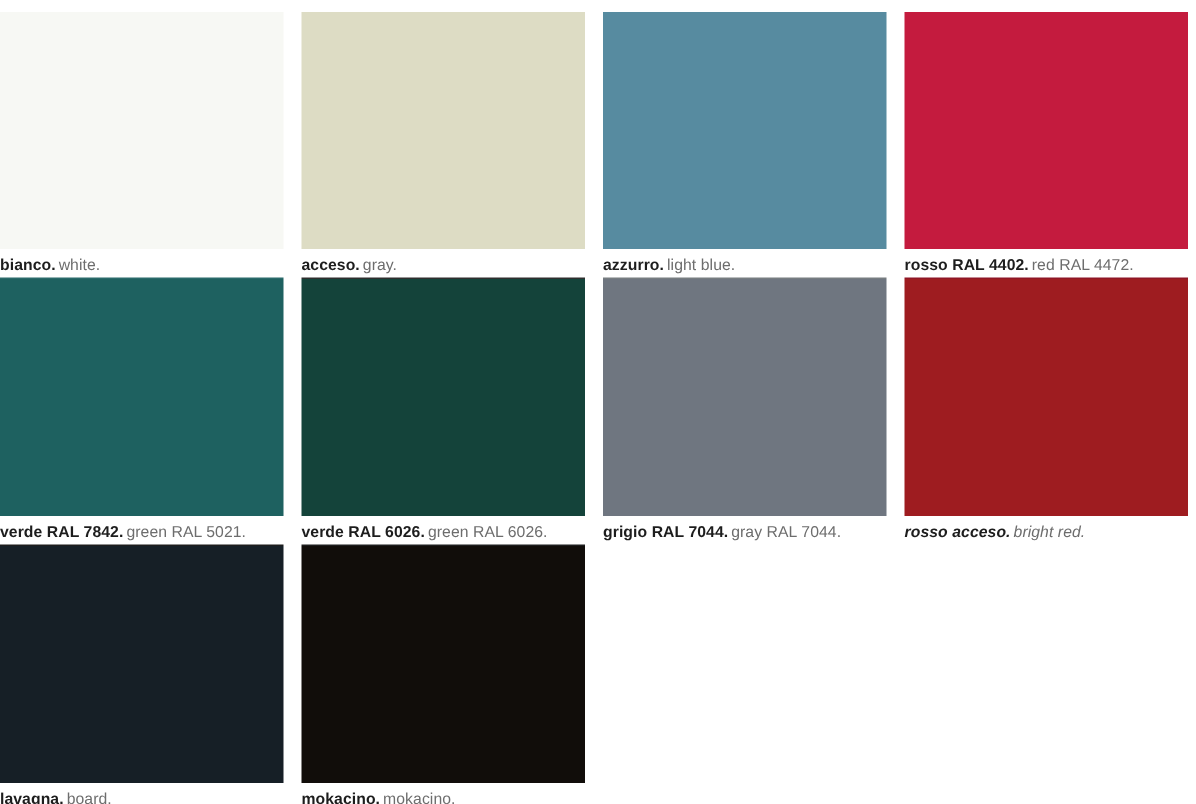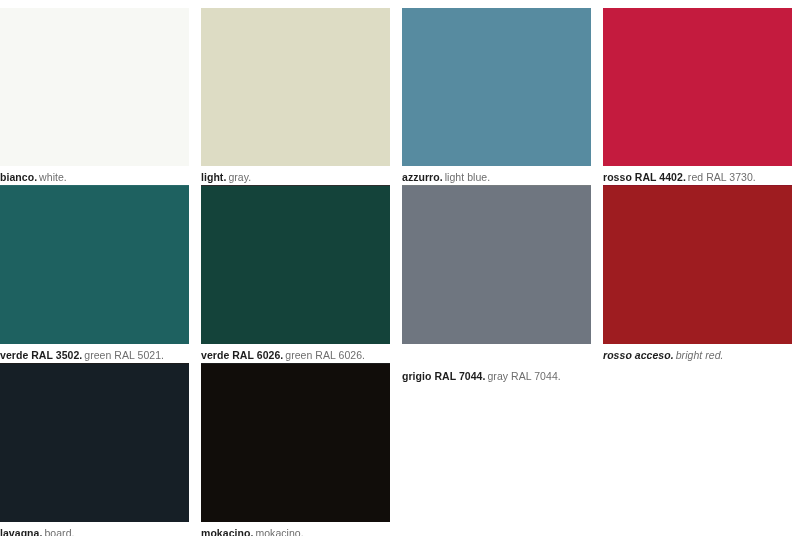--- a/index.html
+++ b/index.html
@@ -69,41 +69,41 @@
 </head>
 <body>
 
 <div id="swatch-grid">
     <div class="swatch-cell">
       <div class="swatch-chip" style="background: rgb(247, 248, 244);"></div>
       <div class="swatch-caption" style="border-bottom-color: rgb(42, 106, 106);"><span class="caption-name">bianco.</span><span class="caption-gloss">white.</span></div>
     </div>
     <div class="swatch-cell">
       <div class="swatch-chip" style="background: rgb(221, 220, 196);"></div>
-      <div class="swatch-caption" style="border-bottom-color: rgb(46, 46, 46);"><span class="caption-name">light.</span><span class="caption-gloss">gray.</span></div>
+      <div class="swatch-caption" style="border-bottom-color: rgb(46, 46, 46);"><span class="caption-name">acceso.</span><span class="caption-gloss">gray.</span></div>
     </div>
     <div class="swatch-cell">
       <div class="swatch-chip" style="background: rgb(87, 139, 160);"></div>
       <div class="swatch-caption" style="border-bottom-color: rgb(119, 125, 128);"><span class="caption-name">azzurro.</span><span class="caption-gloss">light blue.</span></div>
     </div>
     <div class="swatch-cell">
       <div class="swatch-chip" style="background: rgb(196, 27, 62);"></div>
-      <div class="swatch-caption" style="border-bottom-color: rgb(143, 22, 38);"><span class="caption-name">rosso RAL 4402.</span><span class="caption-gloss">red RAL 3730.</span></div>
+      <div class="swatch-caption" style="border-bottom-color: rgb(143, 22, 38);"><span class="caption-name">rosso RAL 4402.</span><span class="caption-gloss">red RAL 4472.</span></div>
     </div>
     <div class="swatch-cell">
       <div class="swatch-chip" style="background: rgb(30, 97, 96);"></div>
-      <div class="swatch-caption" style="border-bottom-color: rgb(29, 29, 29);"><span class="caption-name">verde RAL 3502.</span><span class="caption-gloss">green RAL 5021.</span></div>
+      <div class="swatch-caption" style="border-bottom-color: rgb(29, 29, 29);"><span class="caption-name">verde RAL 7842.</span><span class="caption-gloss">green RAL 5021.</span></div>
     </div>
     <div class="swatch-cell">
       <div class="swatch-chip" style="background: rgb(20, 67, 58);"></div>
       <div class="swatch-caption" style="border-bottom-color: rgb(29, 29, 29);"><span class="caption-name">verde RAL 6026.</span><span class="caption-gloss">green RAL 6026.</span></div>
     </div>
     <div class="swatch-cell">
       <div class="swatch-chip" style="background: rgb(111, 118, 128);"></div>
-      <div class="swatch-caption" style="border-bottom-color: transparent; margin-top: 21px;"><span class="caption-name">grigio RAL 7044.</span><span class="caption-gloss">gray RAL 7044.</span></div>
+      <div class="swatch-caption" style="border-bottom-color: transparent;"><span class="caption-name">grigio RAL 7044.</span><span class="caption-gloss">gray RAL 7044.</span></div>
     </div>
     <div class="swatch-cell">
       <div class="swatch-chip" style="background: rgb(158, 28, 32);"></div>
       <div class="swatch-caption" style="border-bottom-color: transparent; font-style: italic;"><span class="caption-name">rosso acceso.</span><span class="caption-gloss">bright red.</span></div>
     </div>
     <div class="swatch-cell">
       <div class="swatch-chip" style="background: rgb(22, 31, 38);"></div>
       <div class="swatch-caption" style="border-bottom-color: transparent;"><span class="caption-name">lavagna.</span><span class="caption-gloss">board.</span></div>
     </div>
     <div class="swatch-cell">

